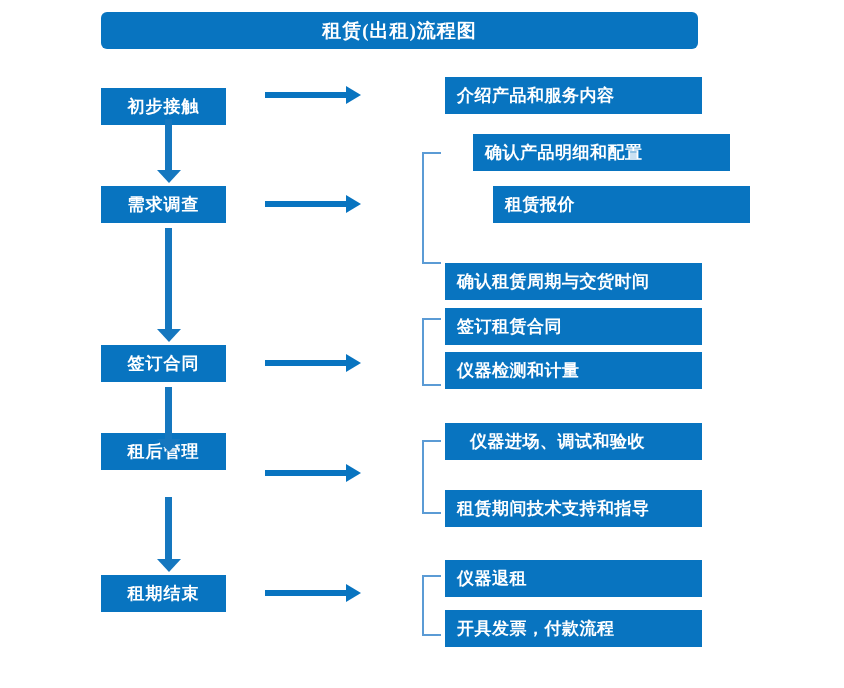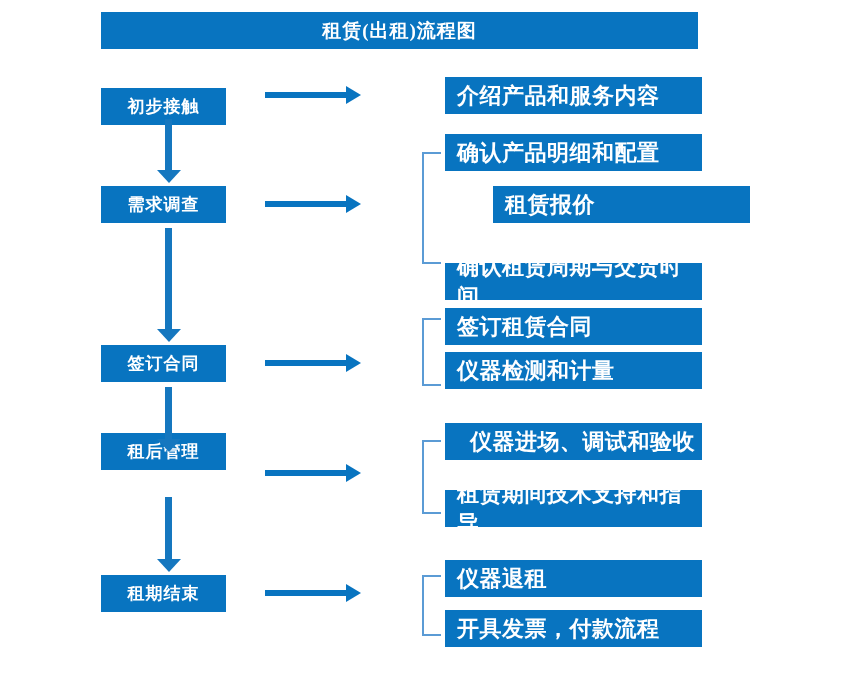--- a/index.html
+++ b/index.html
@@ -31,20 +31,21 @@
     height: 37px;
     background: #0874c0;
     color: #ffffff;
     font-size: 19px;
     font-weight: bold;
     letter-spacing: 1px;
     display: flex;
     align-items: center;
     justify-content: center;
     box-sizing: border-box;
+    border-radius: 6px;
   }
 
   
   .node {
     position: absolute;
     background: #0874c0;
     color: #ffffff;
     font-weight: bold;
     display: flex;
     align-items: center;
@@ -55,21 +56,21 @@
     width: 125px;
     height: 37px;
     font-size: 17px;
     justify-content: center;
     letter-spacing: 1px;
   }
   .node-right {
     left: 445px;
     width: 257px;
     height: 37px;
-    font-size: 22px;
+    font-size: 17px;
     justify-content: flex-start;
     padding-left: 12px;
     letter-spacing: 0.5px;
   }
 
   
   .arrow-h {
     position: absolute;
     left: 265px;
     width: 96px;
@@ -179,21 +180,21 @@
     <div class="head"></div>
   </div>
 
   <div class="bracket" style="top:152px; height:112px;"></div>
   <div class="bracket" style="top:318px; height:68px;"></div>
   <div class="bracket" style="top:440px; height:74px;"></div>
   <div class="bracket" style="top:575px; height:61px;"></div>
 
   <div class="node node-right" style="top:77px;">介绍产品和服务内容</div>
 
-  <div class="node node-right" style="top:134px;">确认产品明细和配置</div>
+  <div class="node node-right" style="top:134px;margin-left:28px;">确认产品明细和配置</div>
   <div class="node node-right" style="top:186px;margin-left:48px;">租赁报价</div>
   <div class="node node-right" style="top:263px;">确认租赁周期与交货时间</div>
 
   <div class="node node-right" style="top:308px;">签订租赁合同</div>
   <div class="node node-right" style="top:352px;">仪器检测和计量</div>
 
   <div class="node node-right" style="top:423px;padding-left:25px;">仪器进场、调试和验收</div>
   <div class="node node-right" style="top:490px;">租赁期间技术支持和指导</div>
 
   <div class="node node-right" style="top:560px;">仪器退租</div>

